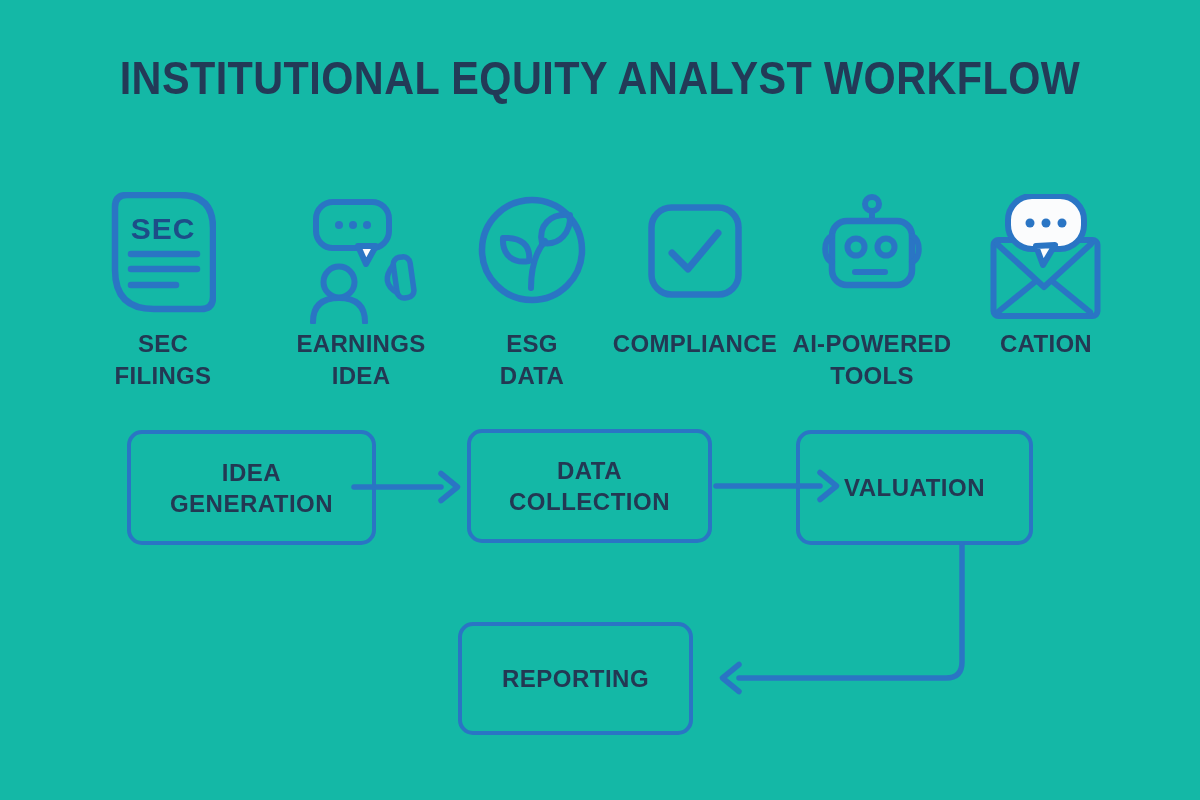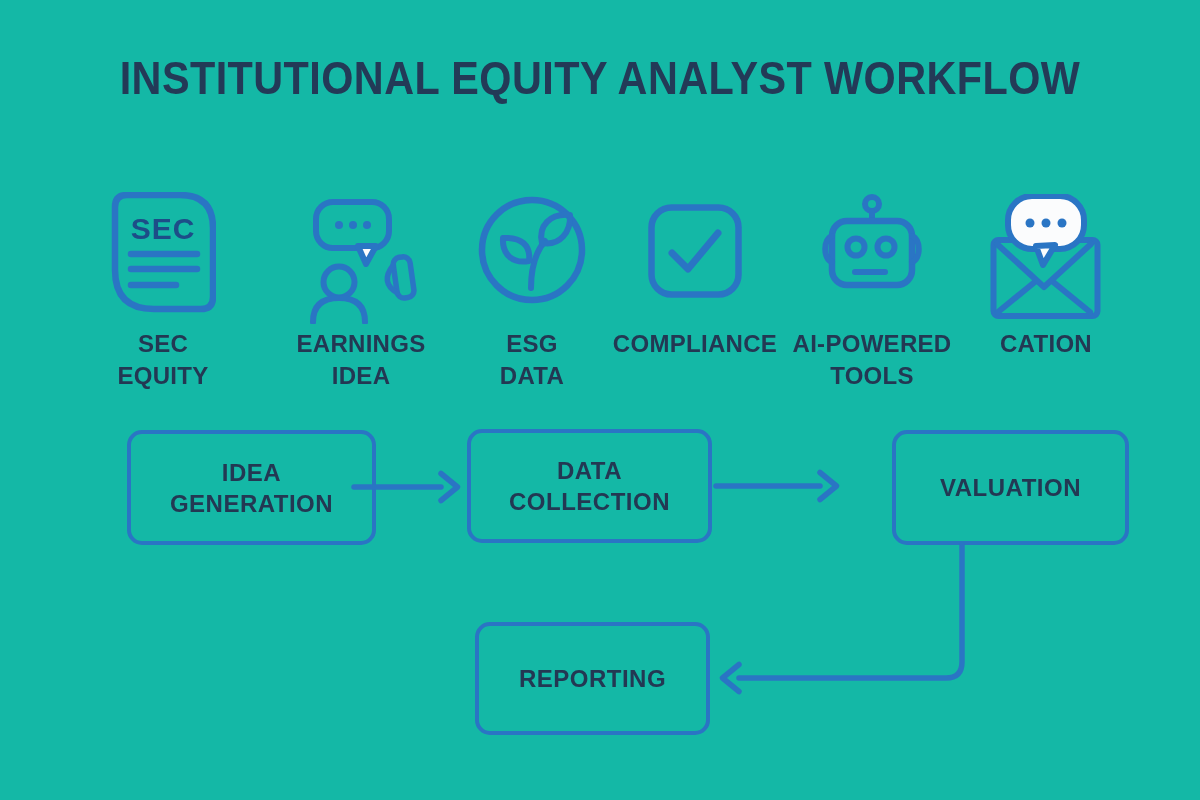--- a/index.html
+++ b/index.html
@@ -58,22 +58,22 @@
     align-items:center;
     font-size:24px;
     font-weight:bold;
     letter-spacing:.5px;
     color:#233853;
     text-align:center;
   }
   .flow-box .box-line{line-height:31px;}
   .box-idea{left:127px;top:430px;width:249px;height:115px;}
   .box-data{left:467px;top:429px;width:245px;height:114px;}
-  .box-valuation{left:892px;top:430px;width:237px;height:115px;}
-  .box-reporting{left:475px;top:622px;width:235px;height:113px;}
+  .box-valuation{left:796px;top:430px;width:237px;height:115px;}
+  .box-reporting{left:458px;top:622px;width:235px;height:113px;}
   .connectors{
     position:absolute;
     left:0;top:0;
     pointer-events:none;
   }
   .stroke{stroke:#2a75c4;fill:none;stroke-linecap:round;stroke-linejoin:round;}
 </style>
 </head>
 <body>
 
@@ -84,21 +84,21 @@
   <div class="icon-item" style="left:73px">
     <svg class="pict" style="top:0" width="106" height="122" viewBox="0 0 106 122">
       <path class="stroke" stroke-width="6.5" d="M17 3 L70 3 Q103 3 103 36 L103 105 Q103 117 91 117 L44 117 Q5 117 5 78 L5 15 Q5 3 17 3 Z"></path>
       <text x="53" y="47" text-anchor="middle" font-size="30" font-weight="bold" letter-spacing="1" fill="#1d4d88">SEC</text>
       <line class="stroke" stroke-width="6.5" x1="21" y1="62" x2="87" y2="62"></line>
       <line class="stroke" stroke-width="6.5" x1="21" y1="77" x2="87" y2="77"></line>
       <line class="stroke" stroke-width="6.5" x1="21" y1="93" x2="66" y2="93"></line>
     </svg>
     <div class="icon-label">
       <div class="label-line">SEC</div>
-      <div class="label-line">EQUITY</div>
+      <div class="label-line">FILINGS</div>
     </div>
   </div>
 
   <div class="icon-item" style="left:271px">
     <svg class="pict" style="top:6px" width="116" height="126" viewBox="0 0 116 126">
       <rect class="stroke" stroke-width="6" x="13" y="4" width="73" height="46" rx="17"></rect>
       <path d="M55 48 L63 66 L73 48 Z" fill="#fbfcfd" stroke="#2a75c4" stroke-width="6" stroke-linejoin="round"></path>
       <circle cx="36" cy="27" r="4" fill="#2a75c4"></circle>
       <circle cx="50" cy="27" r="4" fill="#2a75c4"></circle>
       <circle cx="64" cy="27" r="4" fill="#2a75c4"></circle>

